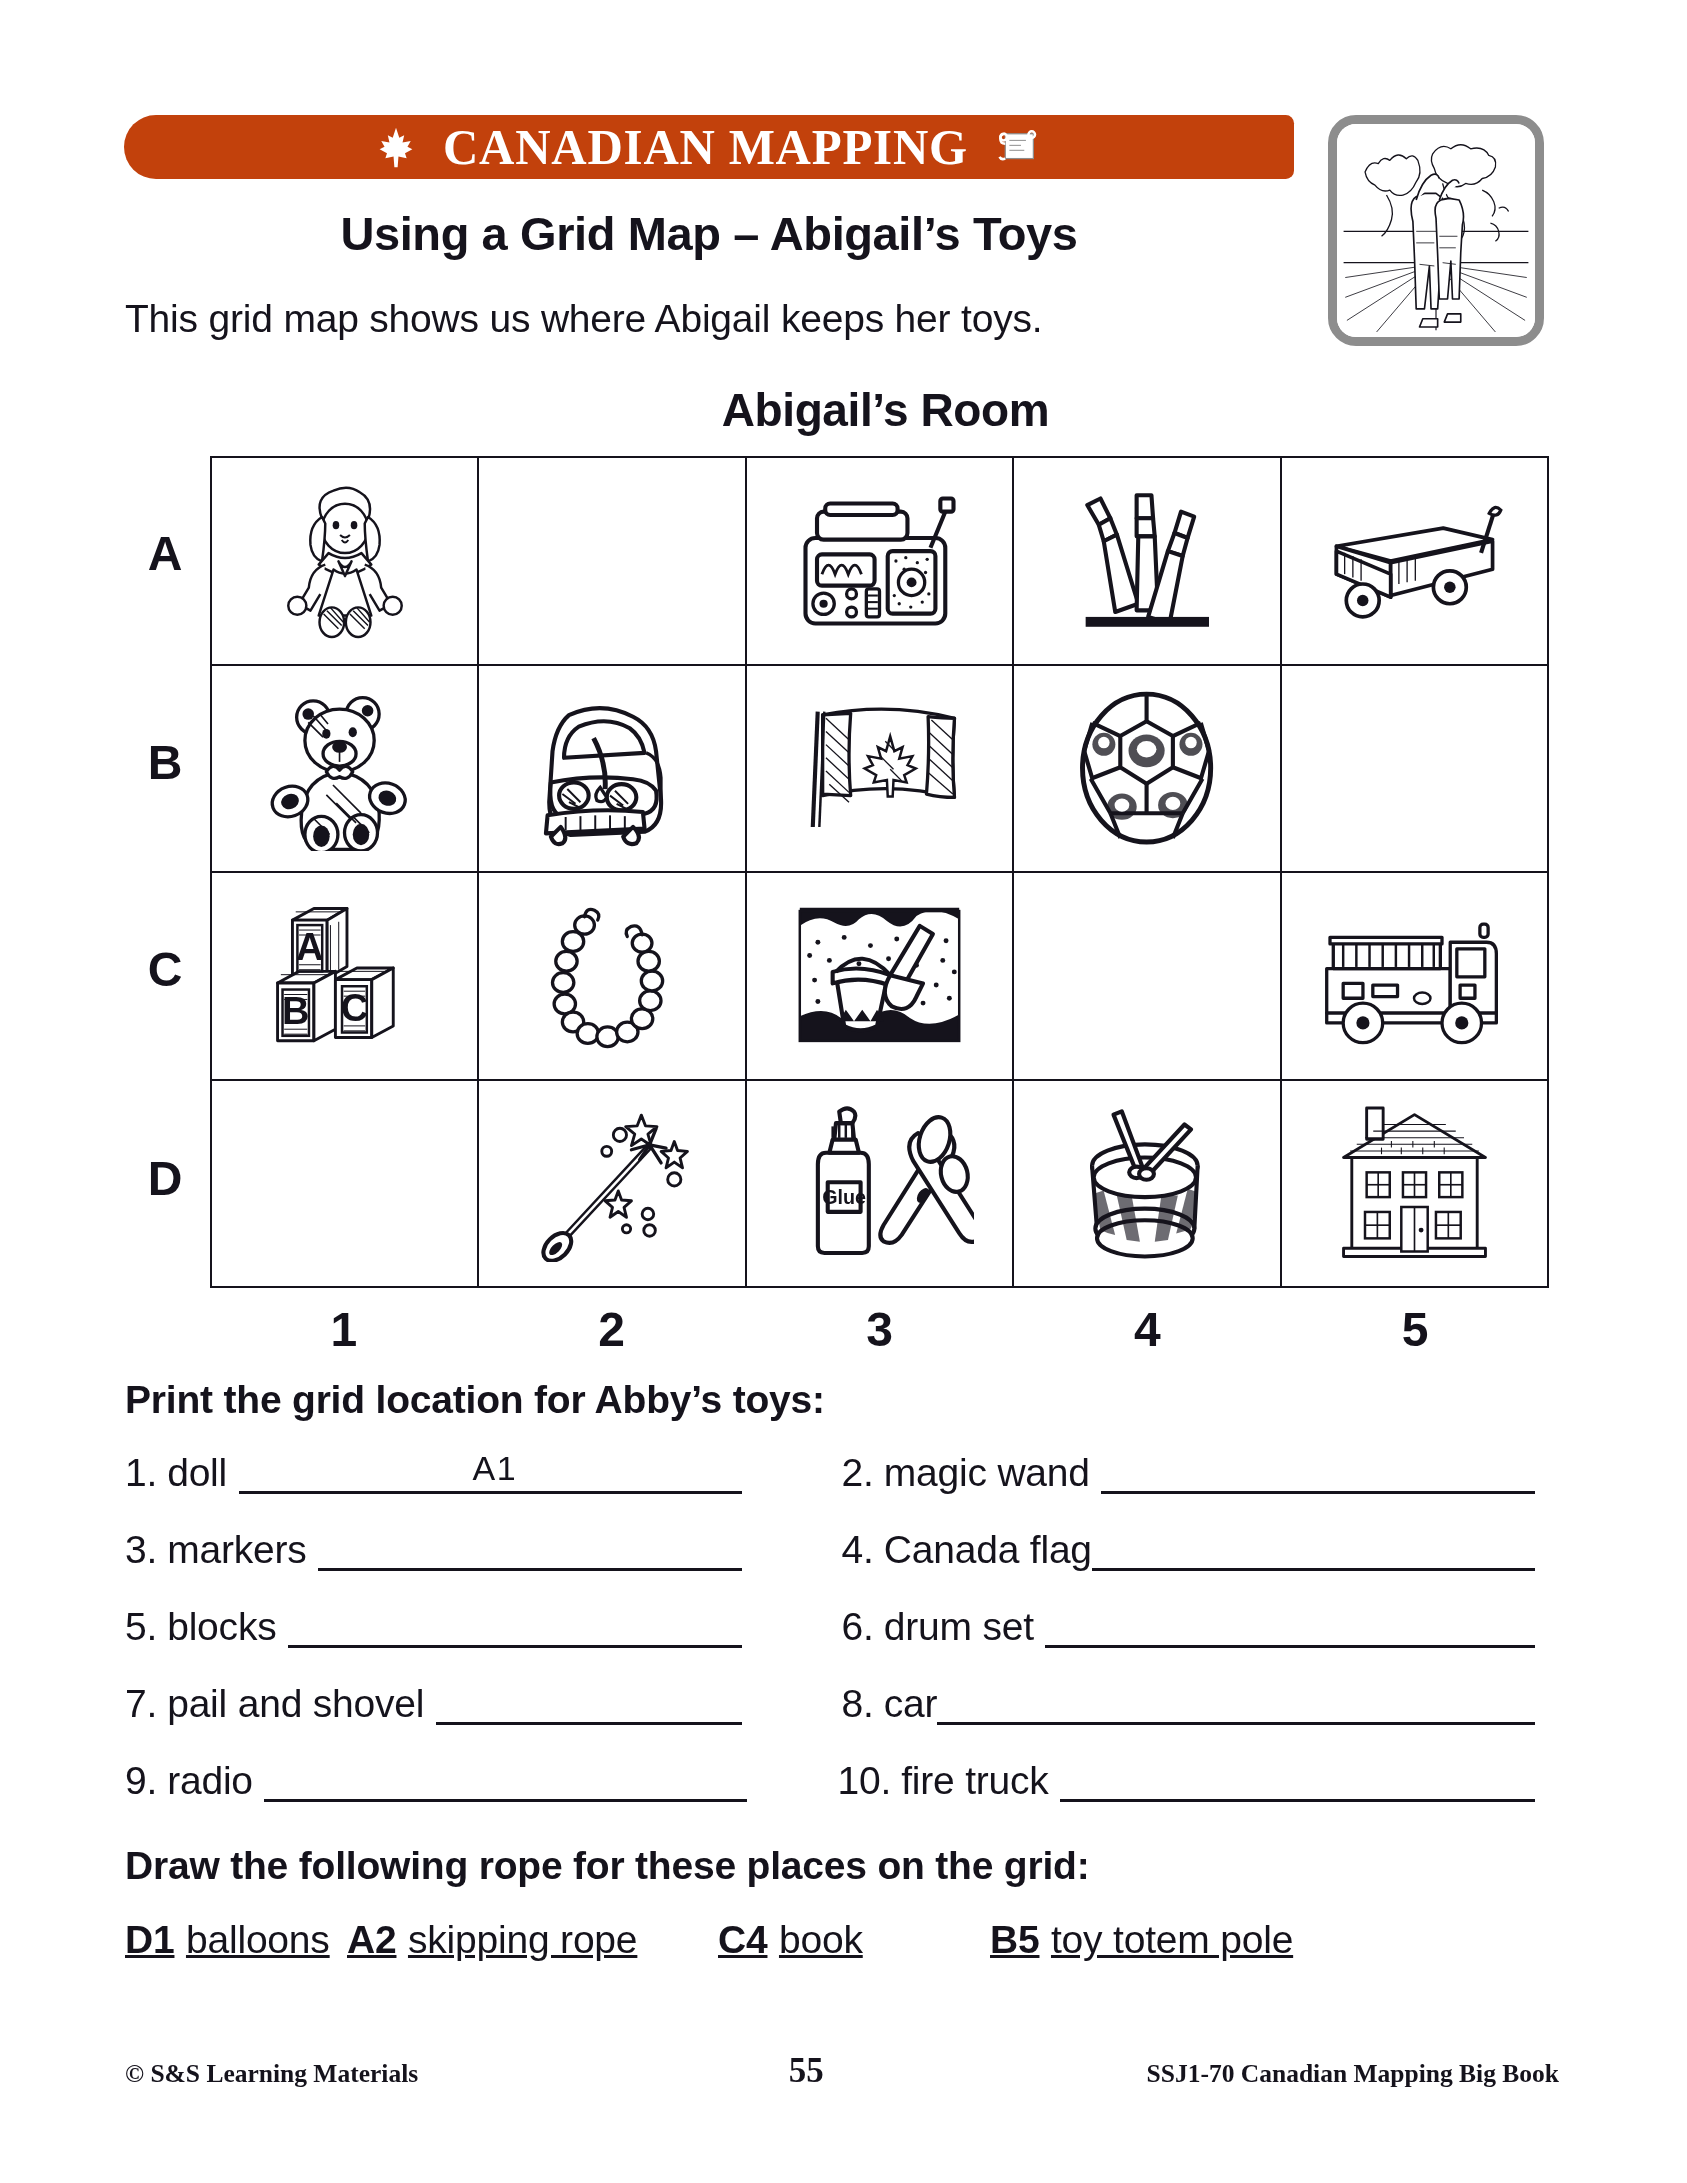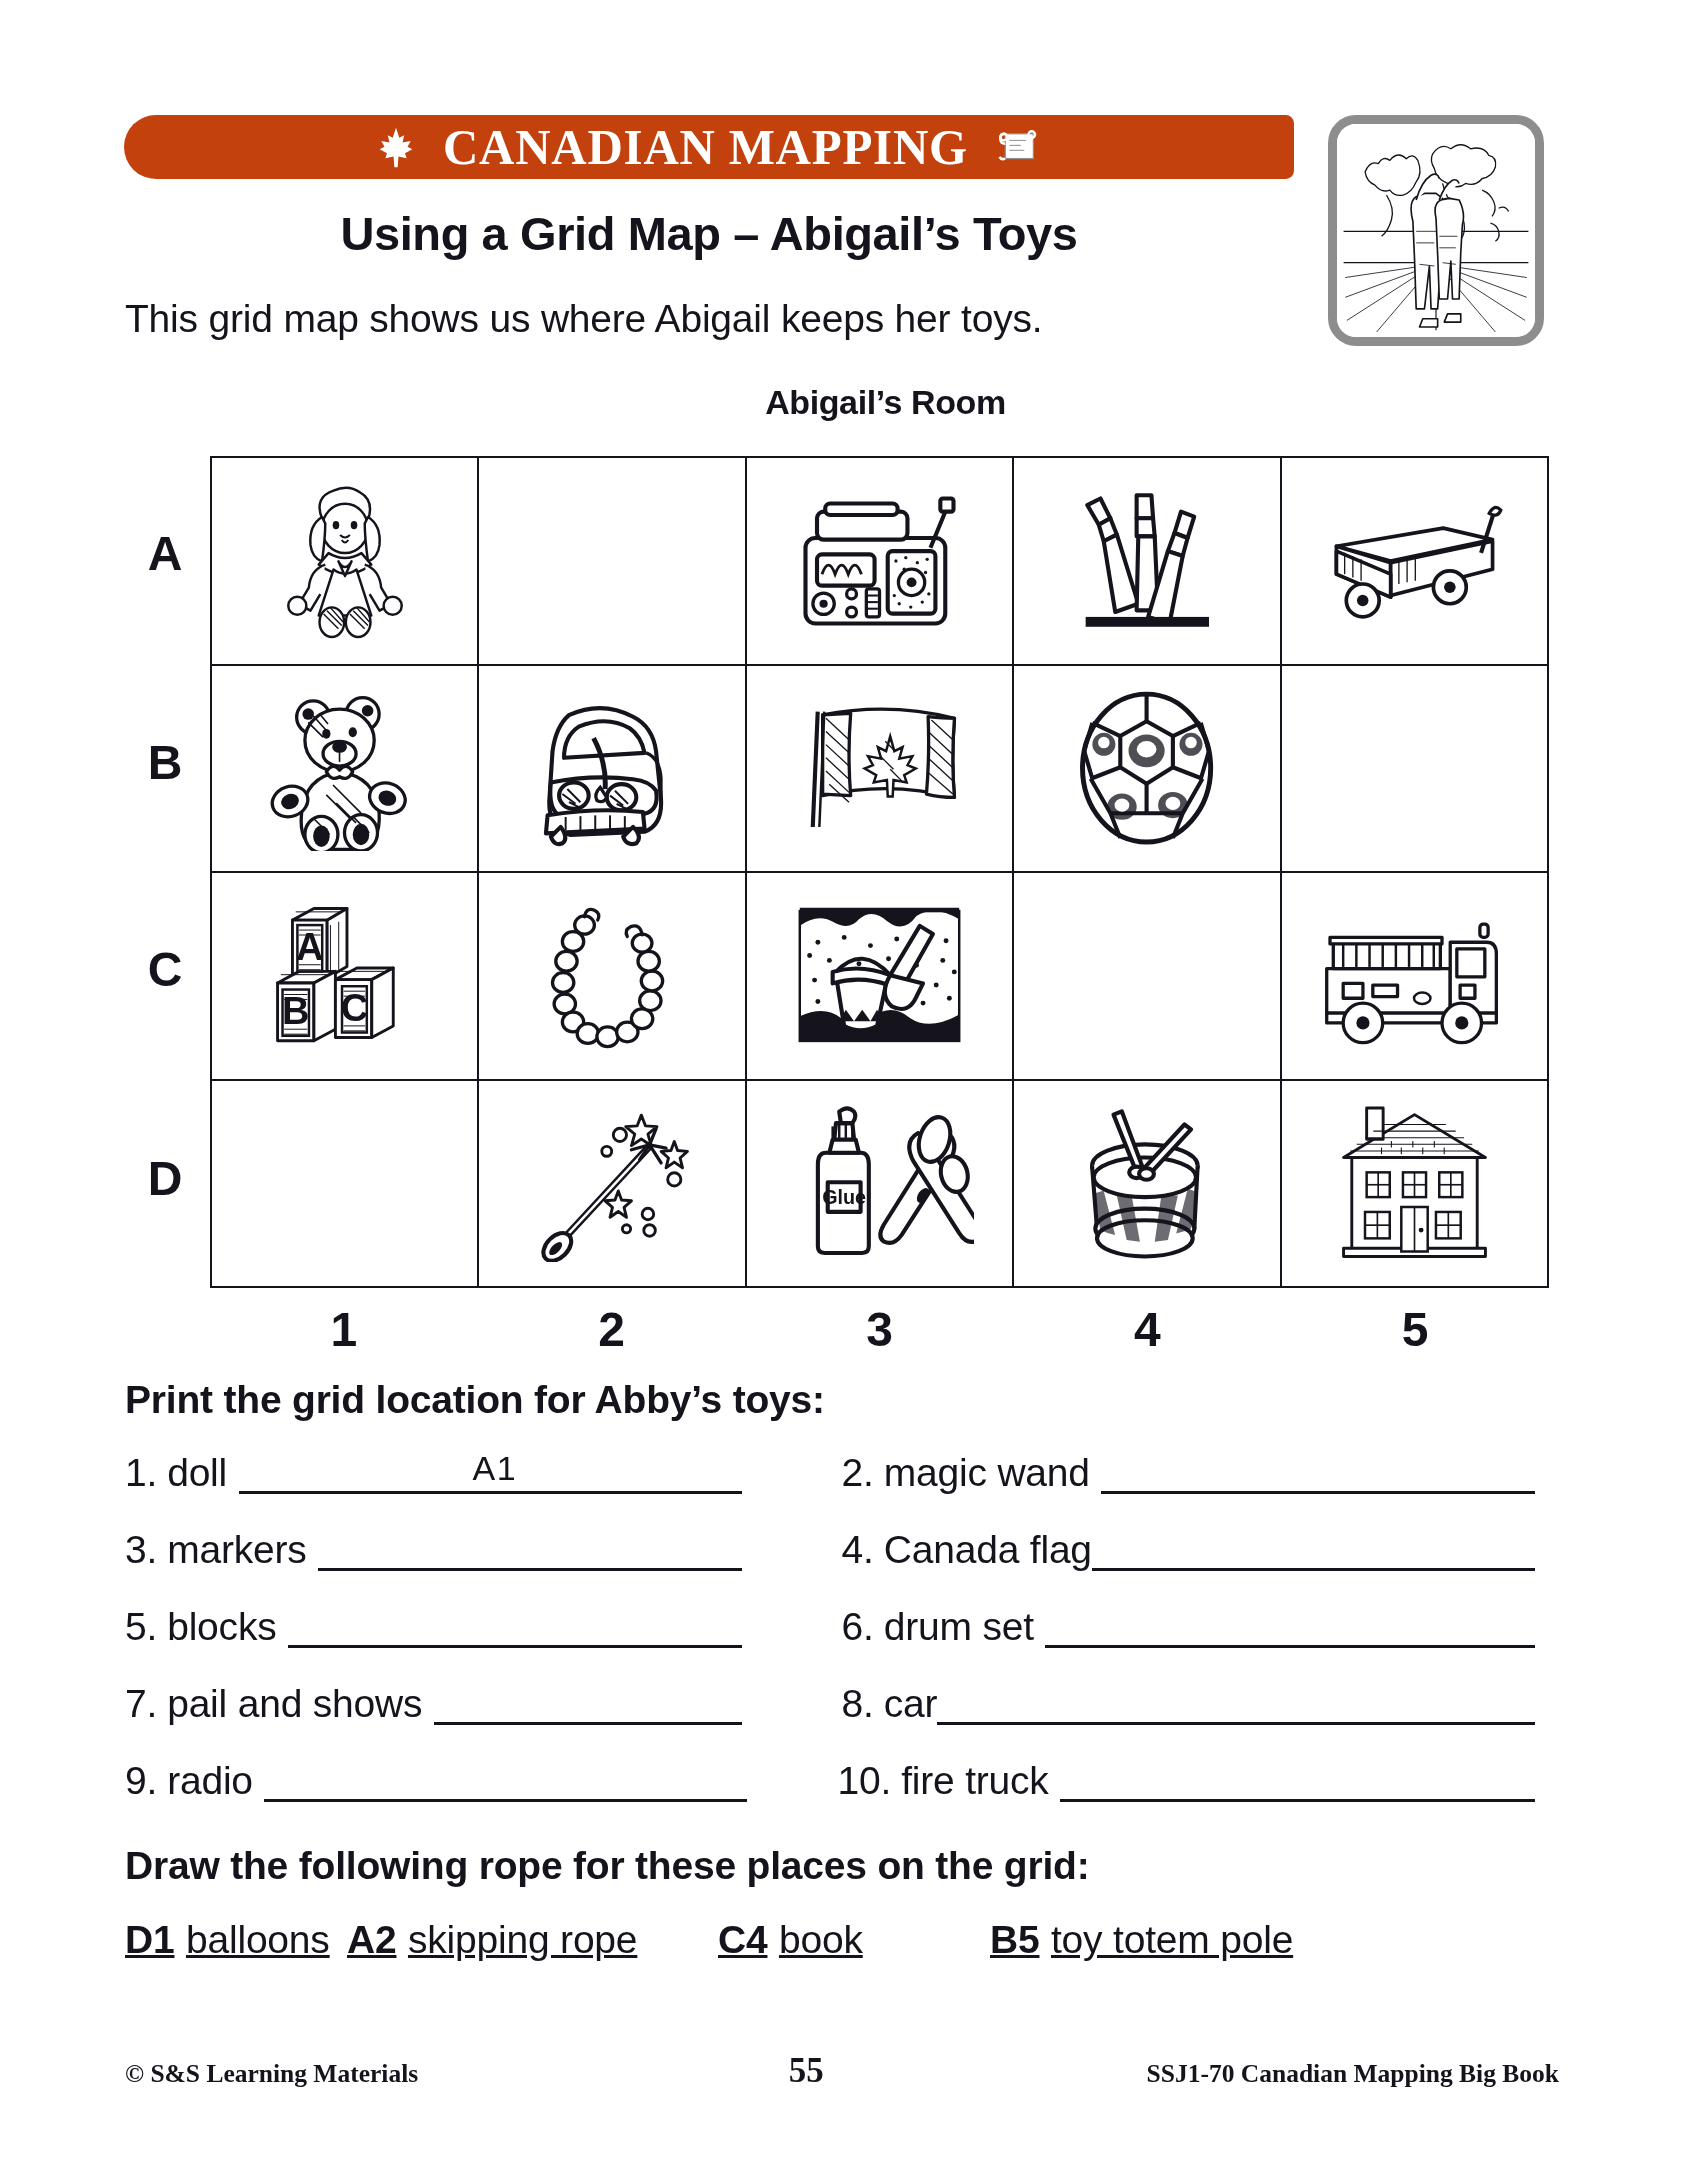--- a/index.html
+++ b/index.html
@@ -40,21 +40,21 @@
   .subtitle {
     position:absolute; left:124px; top:206px; width:1170px;
     text-align:center; font-size:47px; font-weight:bold; letter-spacing:-0.4px;
   }
   .intro {
     position:absolute; left:125px; top:297px; font-size:39px; font-weight:400;
     letter-spacing:-0.2px;
   }
   .room-title {
     position:absolute; left:206px; top:383px; width:1359px;
-    text-align:center; font-size:34px; font-weight:bold; letter-spacing:-0.4px;
+    text-align:center; font-size:46px; font-weight:bold; letter-spacing:-0.4px;
   }
 
   
   .grid-area { position:absolute; left:210px; top:456px; width:1339px; height:832px; }
   table.grid { border-collapse:collapse; width:100%; height:100%; table-layout:fixed; }
   table.grid td {
     border:2.5px solid #15131c; padding:0; text-align:center; vertical-align:middle;
     width:20%; height:25%;
   }
   table.grid td svg { display:block; margin:0 auto; }
@@ -755,21 +755,21 @@
         <span class="q-label" style="padding-left:10px;">drum set</span>
         <span class="q-line">
           <span class="q-answer"></span>
         </span>
       </div>
     </div>
 
     <div class="q-row">
       <div class="q-col left">
         <span class="q-label">7.</span>
-        <span class="q-label" style="padding-left:10px;">pail and shows</span>
+        <span class="q-label" style="padding-left:10px;">pail and shovel</span>
         <span class="q-line">
           <span class="q-answer"></span>
         </span>
       </div>
       <div class="q-col right">
         <span class="q-label">8.</span>
         <span class="q-label" style="padding-left:10px;">car</span>
         <span class="q-line" style="margin-left:0;">
           <span class="q-answer"></span>
         </span>

